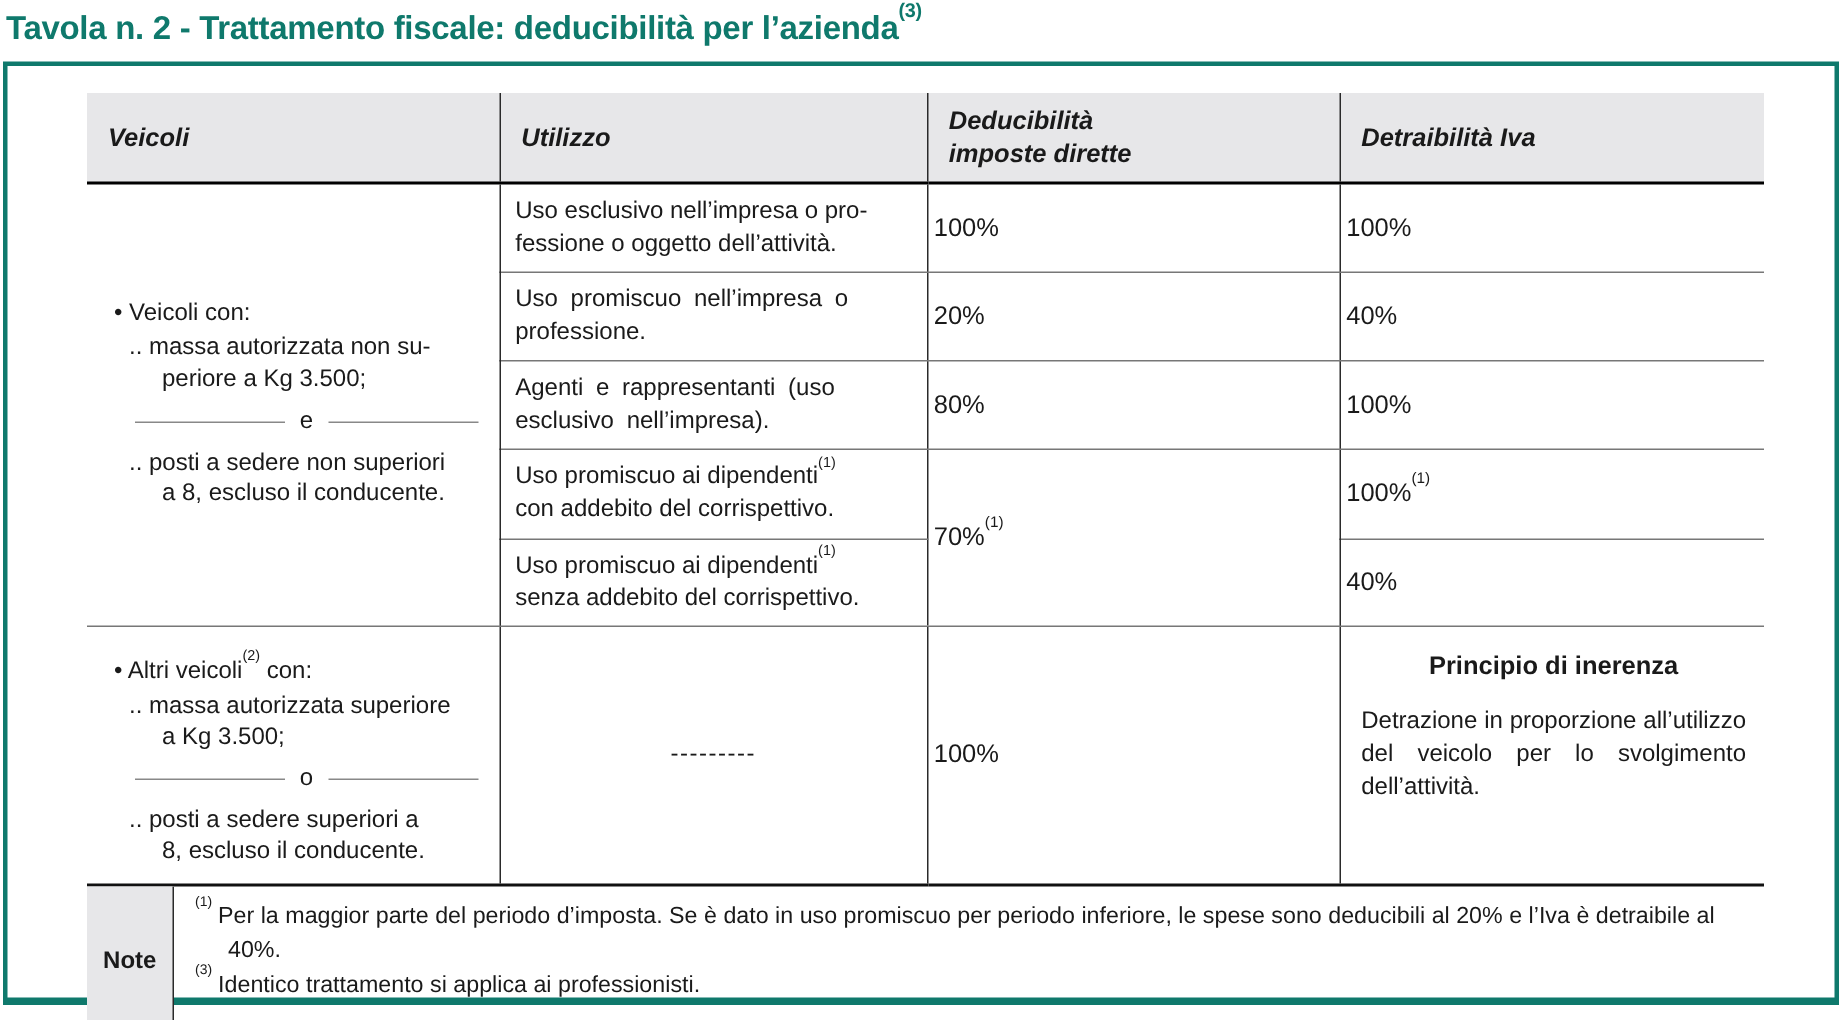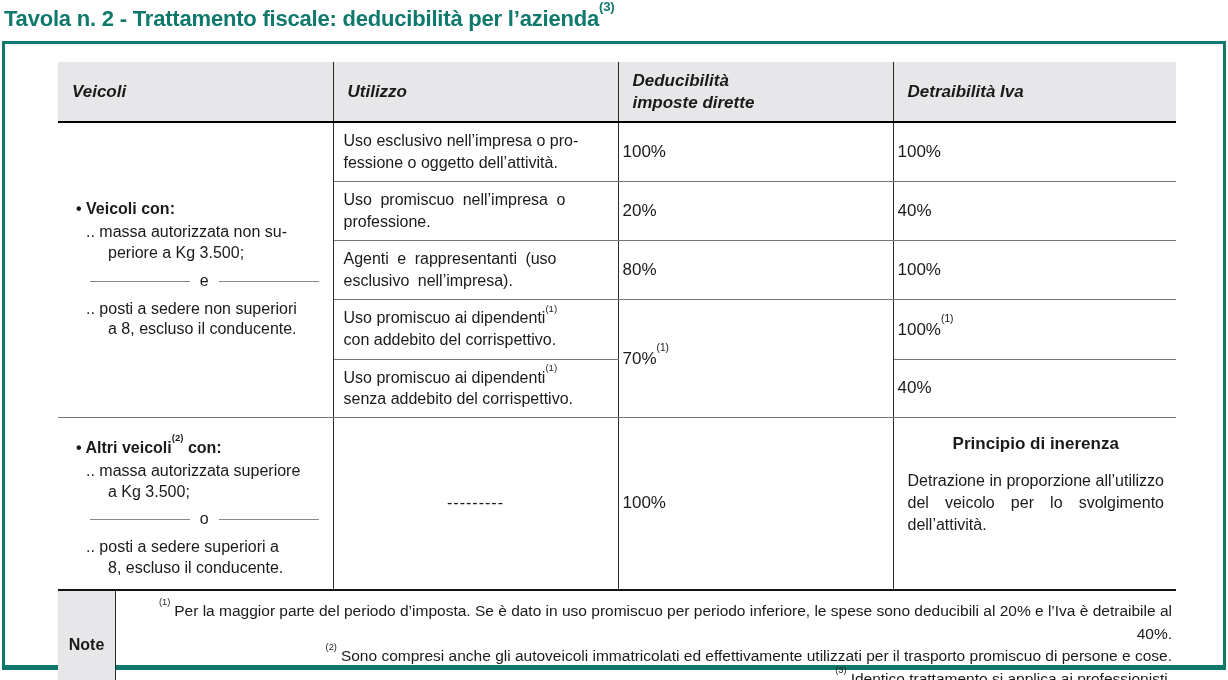--- a/index.html
+++ b/index.html
@@ -56,21 +56,21 @@
   tbody td { border-bottom: 1px solid #777; }
   tr.last-row td { border-bottom: 2.5px solid #111; }
 
   td.veicoli {
     padding: 10px 8px 10px 18px;
     font-size: 16px;
     line-height: 1.3;
     vertical-align: middle;
   }
   td.veicoli.top { vertical-align: top; padding-top: 20px; }
-  .vbullet { margin-bottom: 2px; font-weight: bold; }
+  .vbullet { margin-bottom: 2px; }
   .vitem {
     margin-left: 10px;
     padding-left: 22px;
     text-indent: -22px;
     white-space: pre-line;
   }
   .connector { display: flex; align-items: center; margin: 7px 6px 7px 14px; }
   .hr-line { flex: 1; border-top: 1px solid #888; height: 0; }
   .connector-word { margin: 0 10px; font-size: 16px; }
 
@@ -114,21 +114,20 @@
   }
   .note-texts {
     flex: 1;
     padding: 9px 4px 8px 14px;
     font-size: 15.5px;
     line-height: 1.47;
   }
   .note {
     padding-left: 22px;
     text-indent: -22px;
-    text-align: right;
   }
   .note sup { font-size: 60%; position: relative; top: -0.55em; margin-right: 4px; }
 </style>
 </head>
 <body>
 
 <div class="page">
 
   <div class="title">
     <span>Tavola n. 2 - Trattamento fiscale: deducibilità per l’azienda</span><sup>(3)</sup>
@@ -214,19 +213,18 @@
             <div class="iva-body">Detrazione in proporzione all’utilizzo del veicolo per lo svolgimento dell’attività.</div>
           </td>
         </tr>
       </tbody>
     </table>
 
     <div class="notes">
       <div class="note-label">Note</div>
       <div class="note-texts">
         <div class="note"><sup>(1)</sup><span>Per la maggior parte del periodo d’imposta. Se è dato in uso promiscuo per periodo inferiore, le spese sono deducibili al 20% e l’Iva è detraibile al 40%.</span></div>
-        <div class="note"><sup>(2)</sup><span>Sono compresi anche gli autoveicoli immatricolati ed effettivamente utilizzati per il trasporto promiscuo di persone e cose.</span></div>
         <div class="note"><sup>(3)</sup><span>Identico trattamento si applica ai professionisti.</span></div>
       </div>
     </div>
 
   </div>
 </div>
 
 </body></html>

